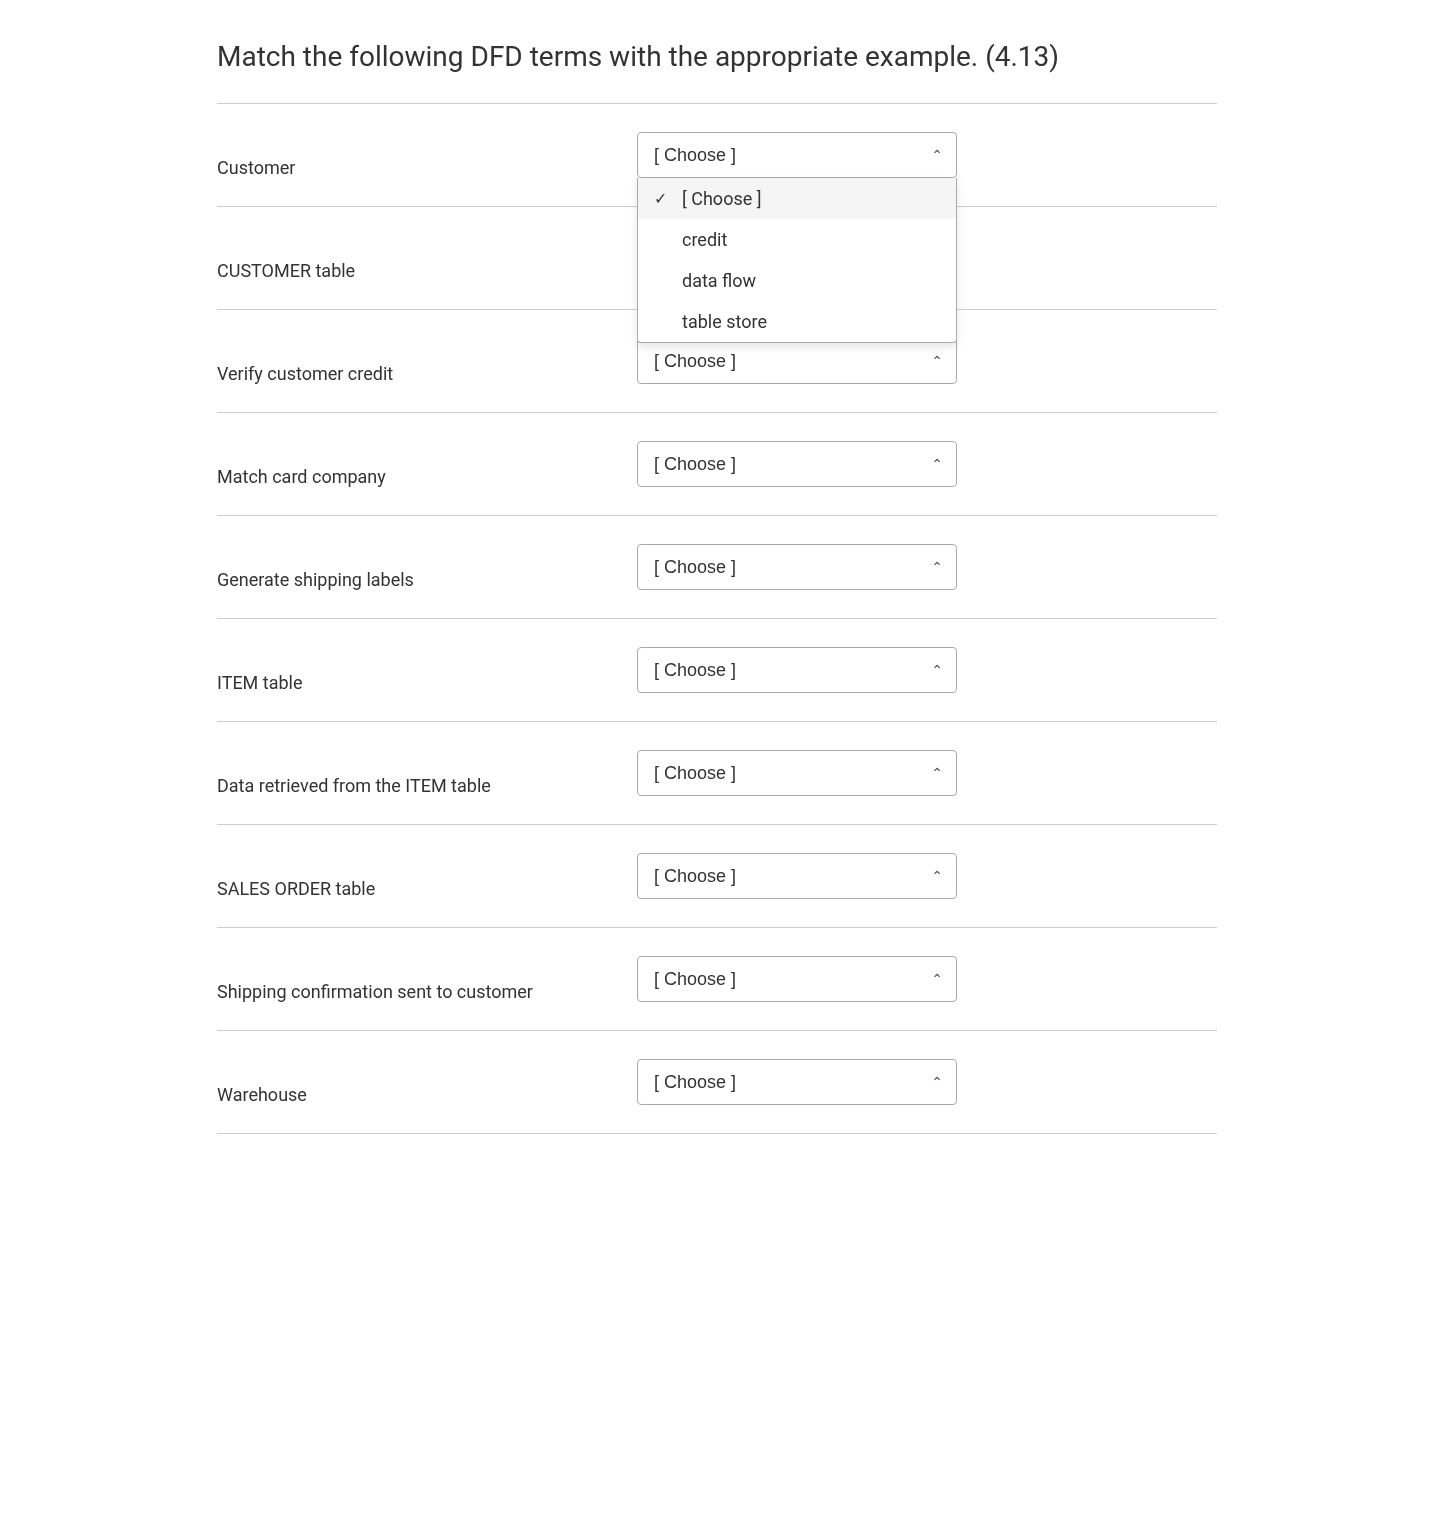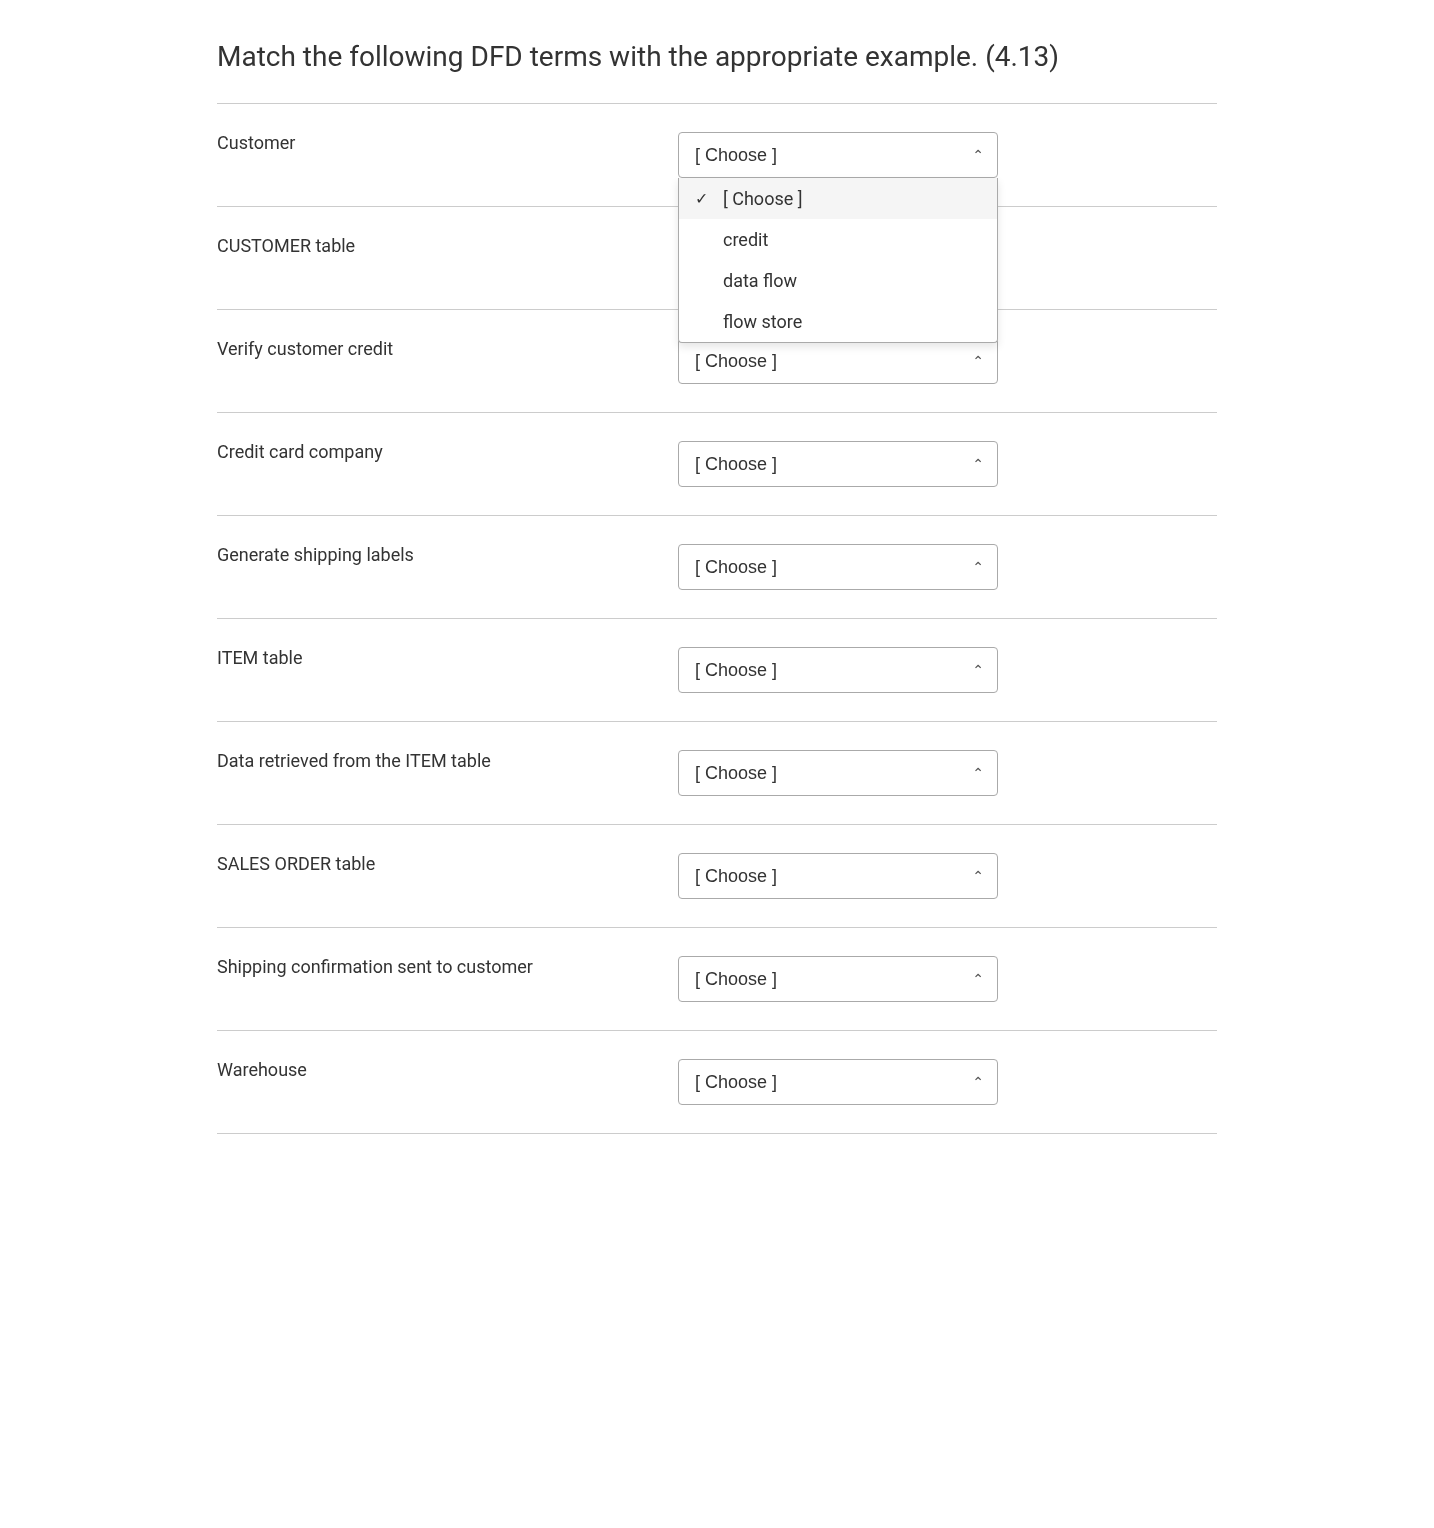--- a/index.html
+++ b/index.html
@@ -20,25 +20,24 @@
       color: #333;
       margin-bottom: 30px;
     }
     .divider {
       border: none;
       border-top: 1px solid #ccc;
       margin: 0;
     }
     .match-row {
       display: flex;
-      align-items: flex-start;
+      align-items: flex-end;
       padding: 28px 0;
       border-bottom: 1px solid #ccc;
       position: relative;
-      gap: 41px;
     }
     .match-label {
       flex: 0 0 420px;
       font-size: 18px;
       color: #333;
       padding-right: 20px;
     }
     .match-select-wrapper {
       flex: 1;
       position: relative;
@@ -127,21 +126,21 @@
         <div class="dropdown-item">
           <span class="checkmark">&nbsp;</span>
           <span>credit</span>
         </div>
         <div class="dropdown-item">
           <span class="checkmark">&nbsp;</span>
           <span>data flow</span>
         </div>
         <div class="dropdown-item">
           <span class="checkmark">&nbsp;</span>
-          <span>flow store</span>
+          <span>table store</span>
         </div>
       </div>
     </div>
   </div>
 
   <div class="match-row">
     <div class="match-label">CUSTOMER table</div>
     <div class="match-select-wrapper">
       <select class="match-select">
         <option value="choose">[ Choose ]</option>
@@ -162,21 +161,21 @@
         <option value="agent">agent</option>
         <option value="data_flow">data flow</option>
         <option value="data_store">data store</option>
         <option value="event">event</option>
       </select>
       <span class="chevron-icon">⌃</span>
     </div>
   </div>
 
   <div class="match-row">
-    <div class="match-label">Credit card company</div>
+    <div class="match-label">Match card company</div>
     <div class="match-select-wrapper">
       <select class="match-select">
         <option value="choose">[ Choose ]</option>
         <option value="agent">agent</option>
         <option value="data_flow">data flow</option>
         <option value="data_store">data store</option>
         <option value="event">event</option>
       </select>
       <span class="chevron-icon">⌃</span>
     </div>

